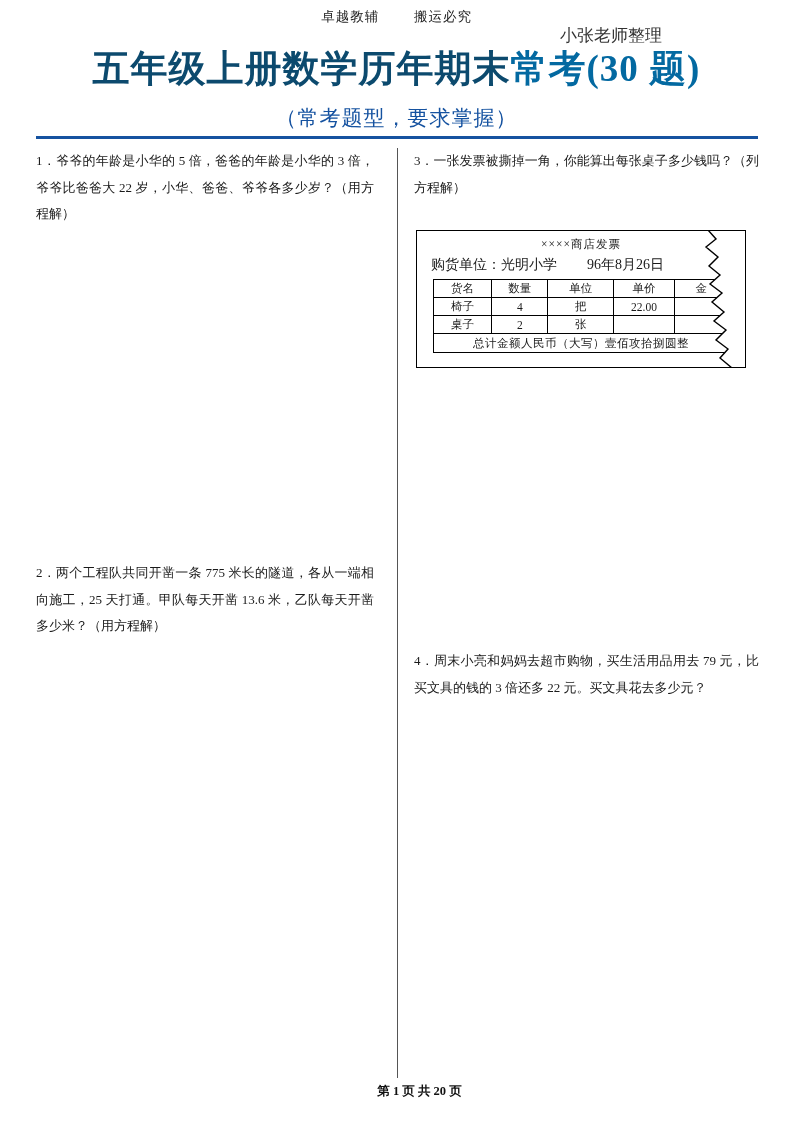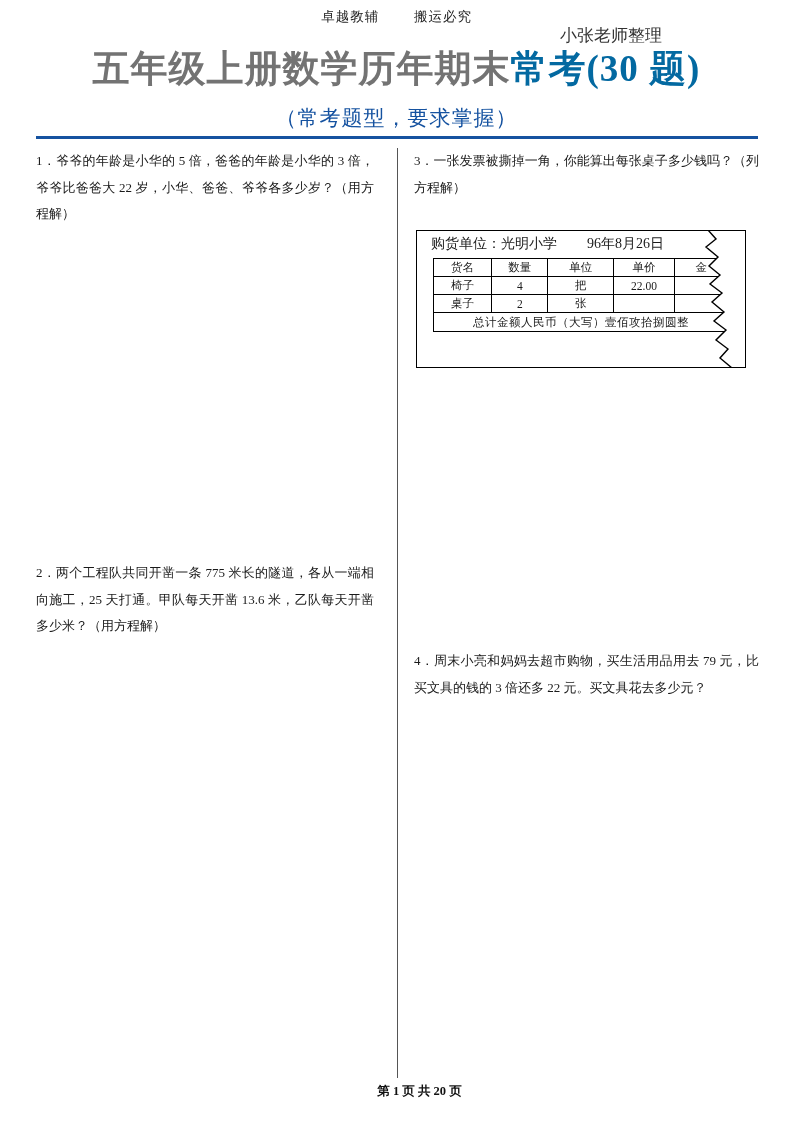--- a/index.html
+++ b/index.html
@@ -55,21 +55,21 @@
     text-align: center;
   }
   .main-title {
     font-family: "Liberation Serif", "DejaVu Serif", serif;
     font-size: 37px;
     font-weight: bold;
     letter-spacing: 1px;
     white-space: nowrap;
   }
   .main-title .black {
-    color: #737373;
+    color: #0c4a6e;
     text-align: right;
   }
   .main-title .red {
     color: #0369a1;
   }
   .subtitle {
     margin-top: 10px;
     font-size: 21px;
     color: #1552a0;
     letter-spacing: 1px;
@@ -229,20 +229,21 @@
 
     <div class="col col-left">
       <div class="q" id="q1">1．爷爷的年龄是小华的 5 倍，爸爸的年龄是小华的 3 倍，爷爷比爸爸大 22 岁，小华、爸爸、爷爷各多少岁？（用方程解）</div>
       <div class="q" id="q2">2．两个工程队共同开凿一条 775 米长的隧道，各从一端相向施工，25 天打通。甲队每天开凿 13.6 米，乙队每天开凿多少米？（用方程解）</div>
     </div>
 
     <div class="col col-right">
       <div class="q" id="q3">3．一张发票被撕掉一角，你能算出每张桌子多少钱吗？（列方程解）</div>
 
       <div class="invoice">
+        <div class="invoice-title">××××商店发票</div>
         <div class="invoice-sub">
           <span class="unit-label">购货单位：光明小学</span>
           <span class="date">96年8月26日</span>
         </div>
 
         <table class="inv">
           <tbody>
               <tr>
             <td class="c-name">货名</td>
             <td class="c-qty">数量</td>

